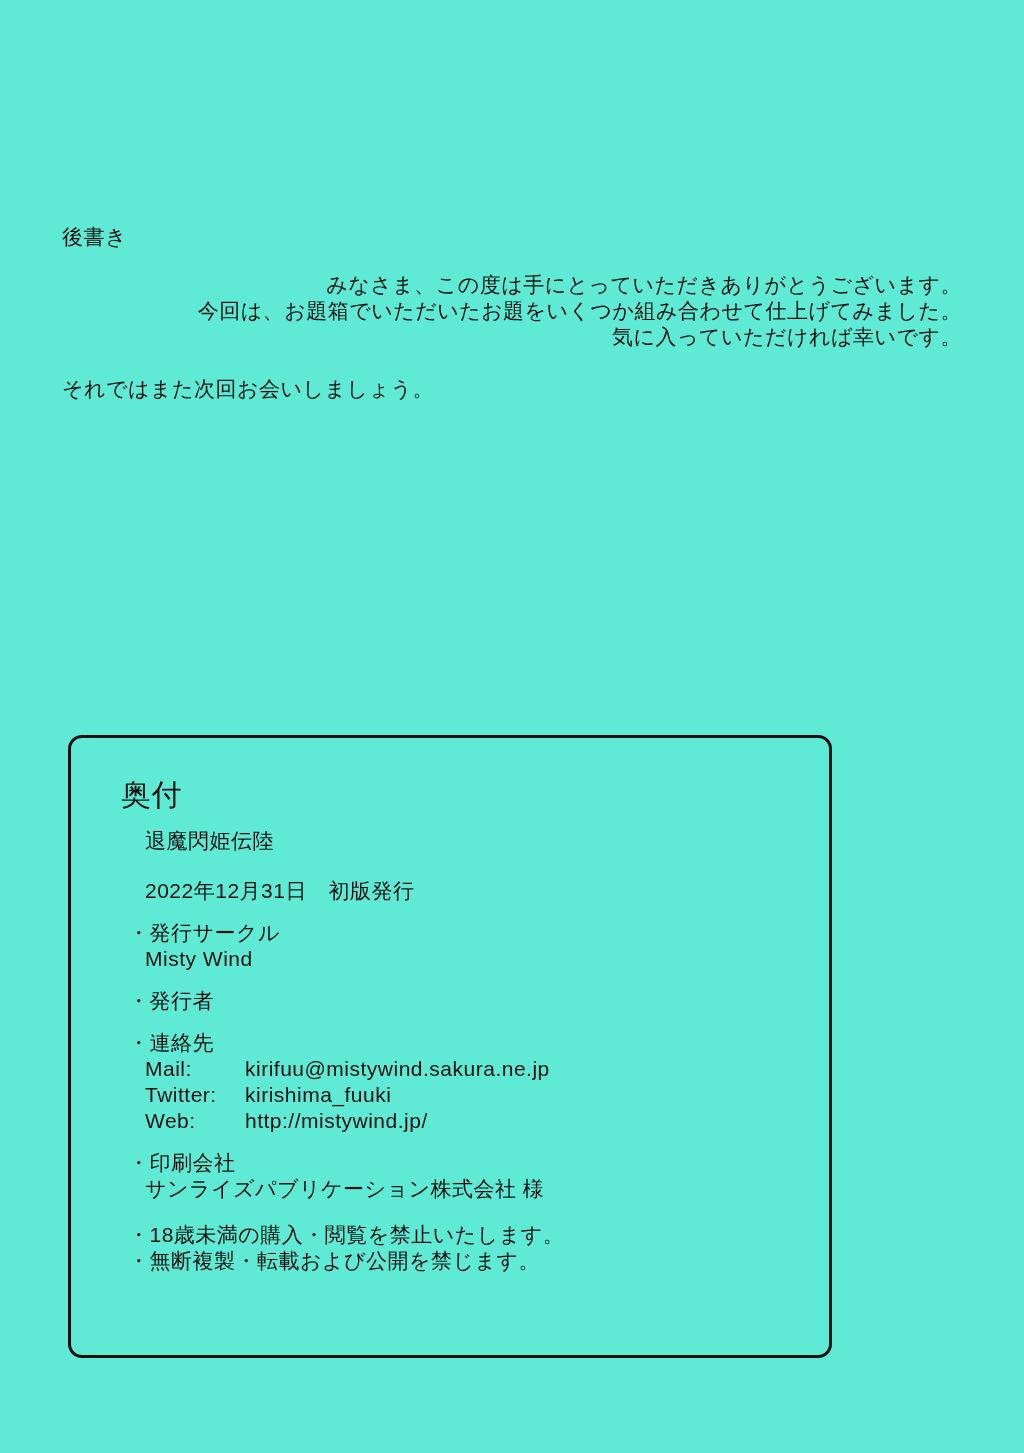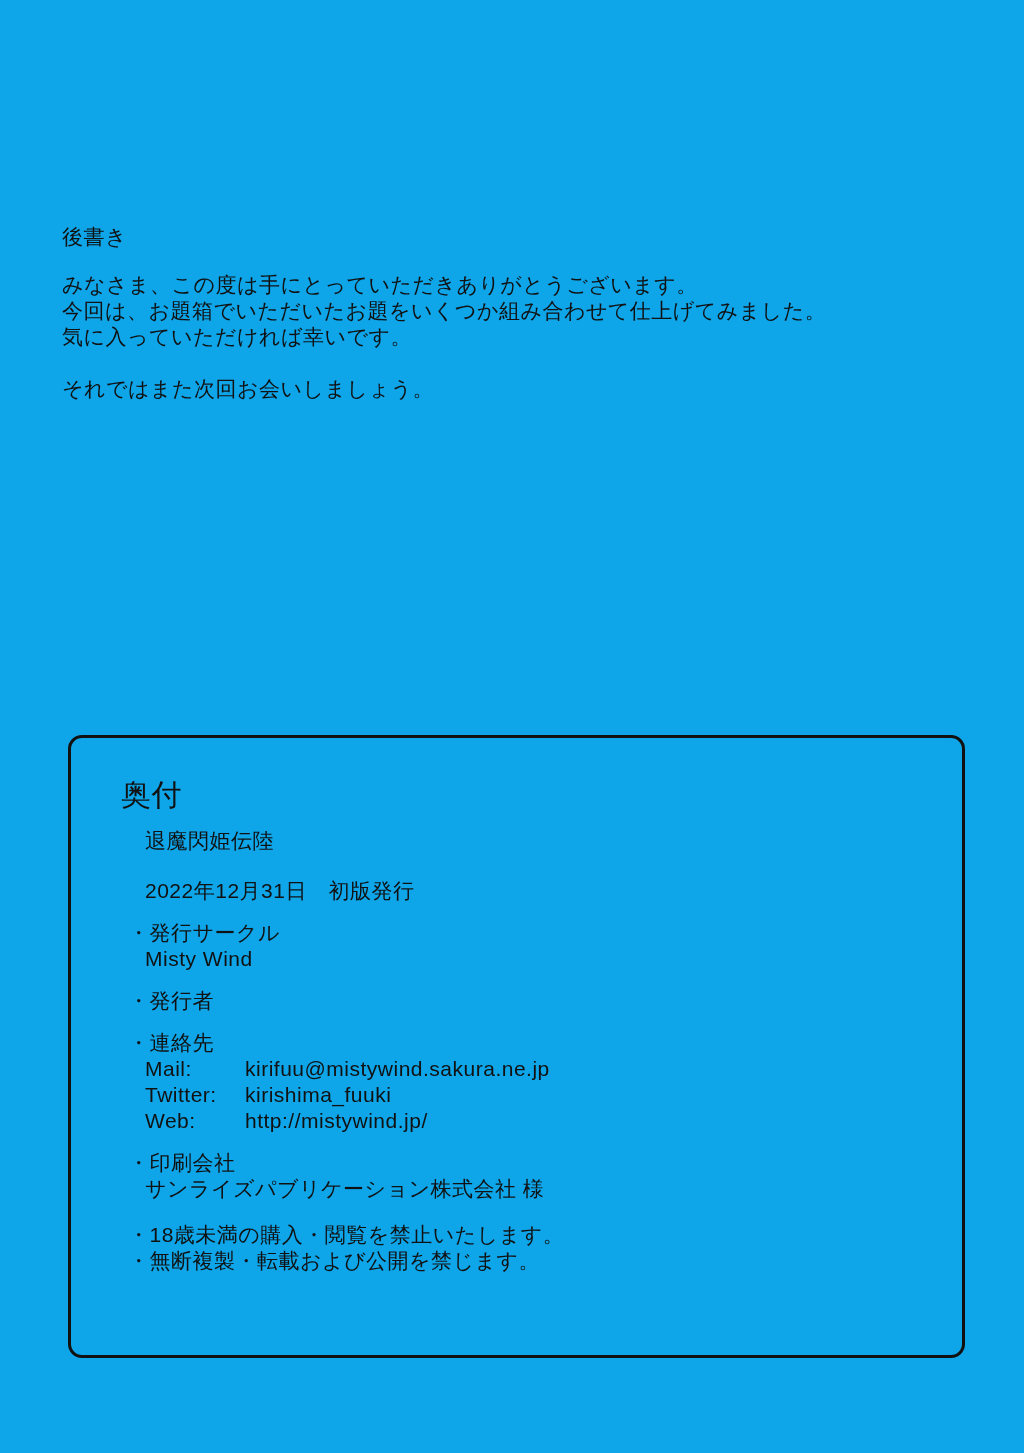--- a/index.html
+++ b/index.html
@@ -5,49 +5,49 @@
   * { margin: 0; padding: 0; box-sizing: border-box; }
   html, body { background: #ffffff; }
   body {
     font-family: "Liberation Sans", "DejaVu Sans", sans-serif;
     color: #111111;
   }
   .page {
     position: relative;
     width: 1024px;
     height: 1453px;
-    background: #0ea5e9;
+    background: #5eead4;
     overflow: hidden;
   }
 
   
   .afterword {
     position: absolute;
     left: 62px;
     top: 224px;
     width: 900px;
     font-size: 21px;
     line-height: 26px;
     letter-spacing: 0.5px;
   }
   .afterword-heading {
     font-size: 21px;
     font-weight: normal;
     line-height: 26px;
     margin-bottom: 22px;
   }
   .afterword-body { margin-bottom: 26px; }
-  .afterword-body div { white-space: nowrap; }
+  .afterword-body div { white-space: nowrap; text-align: right; }
 
   
   .colophon {
     position: absolute;
     left: 68px;
     top: 735px;
-    width: 897px;
+    width: 764px;
     height: 623px;
     border: 3px solid #111111;
     border-radius: 14px;
     padding: 40px 30px 0 50px;
     font-size: 21px;
     line-height: 26px;
     letter-spacing: 0.5px;
   }
   .colophon-heading {
     font-size: 30px;

